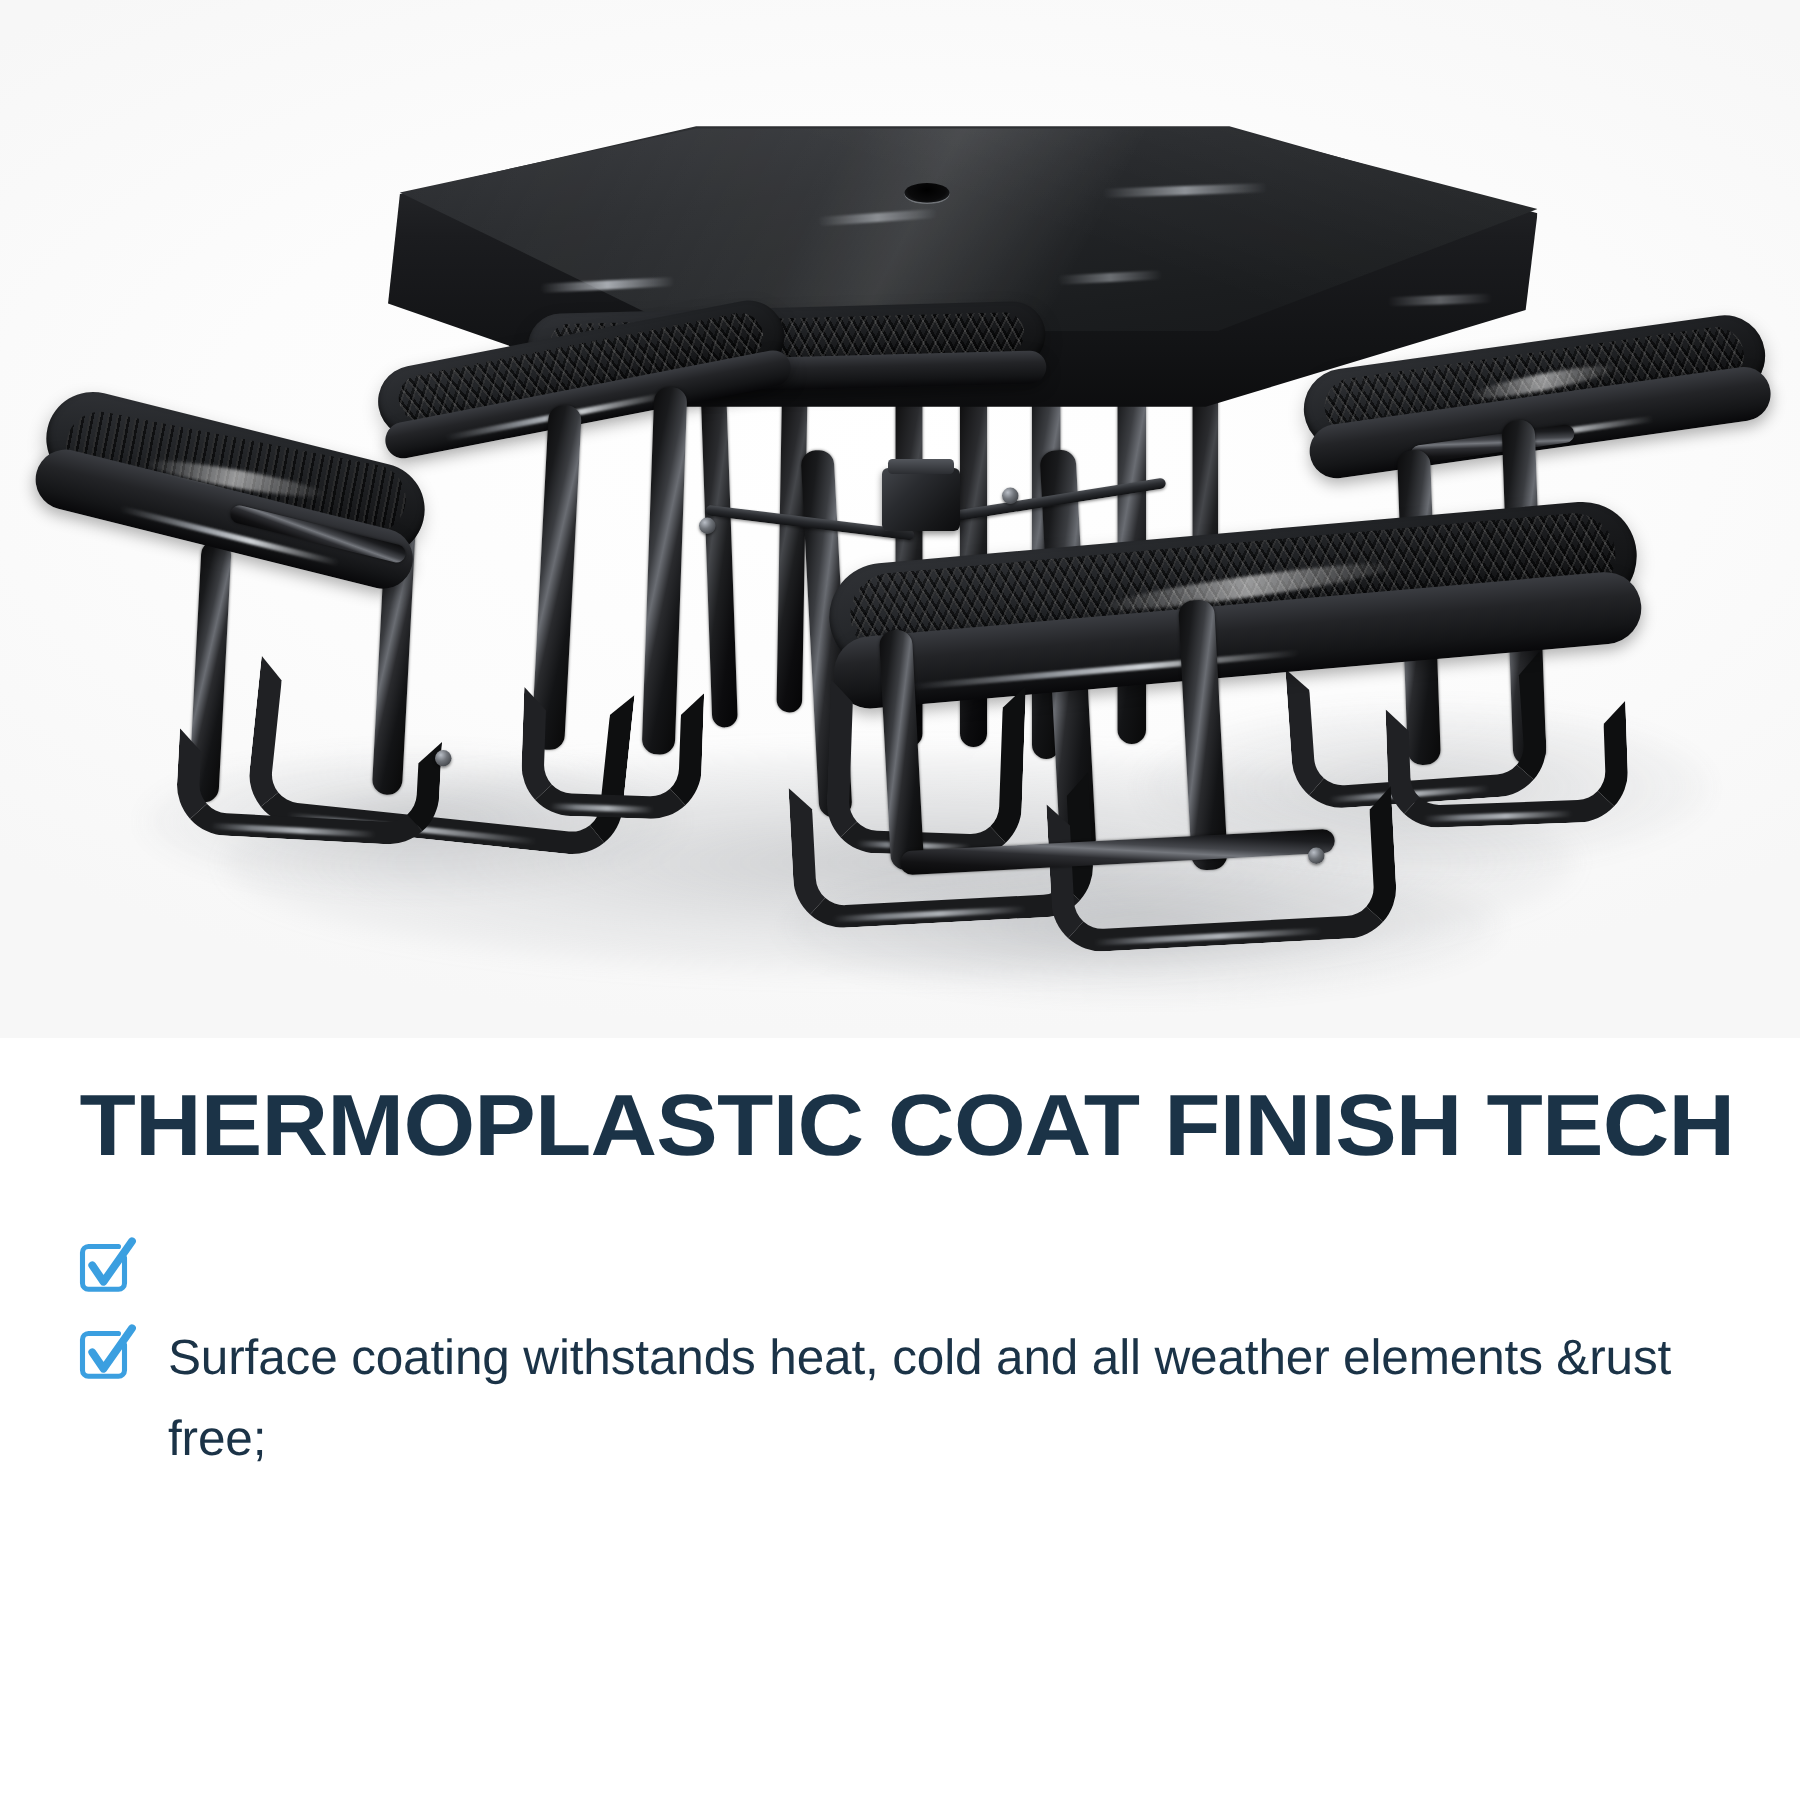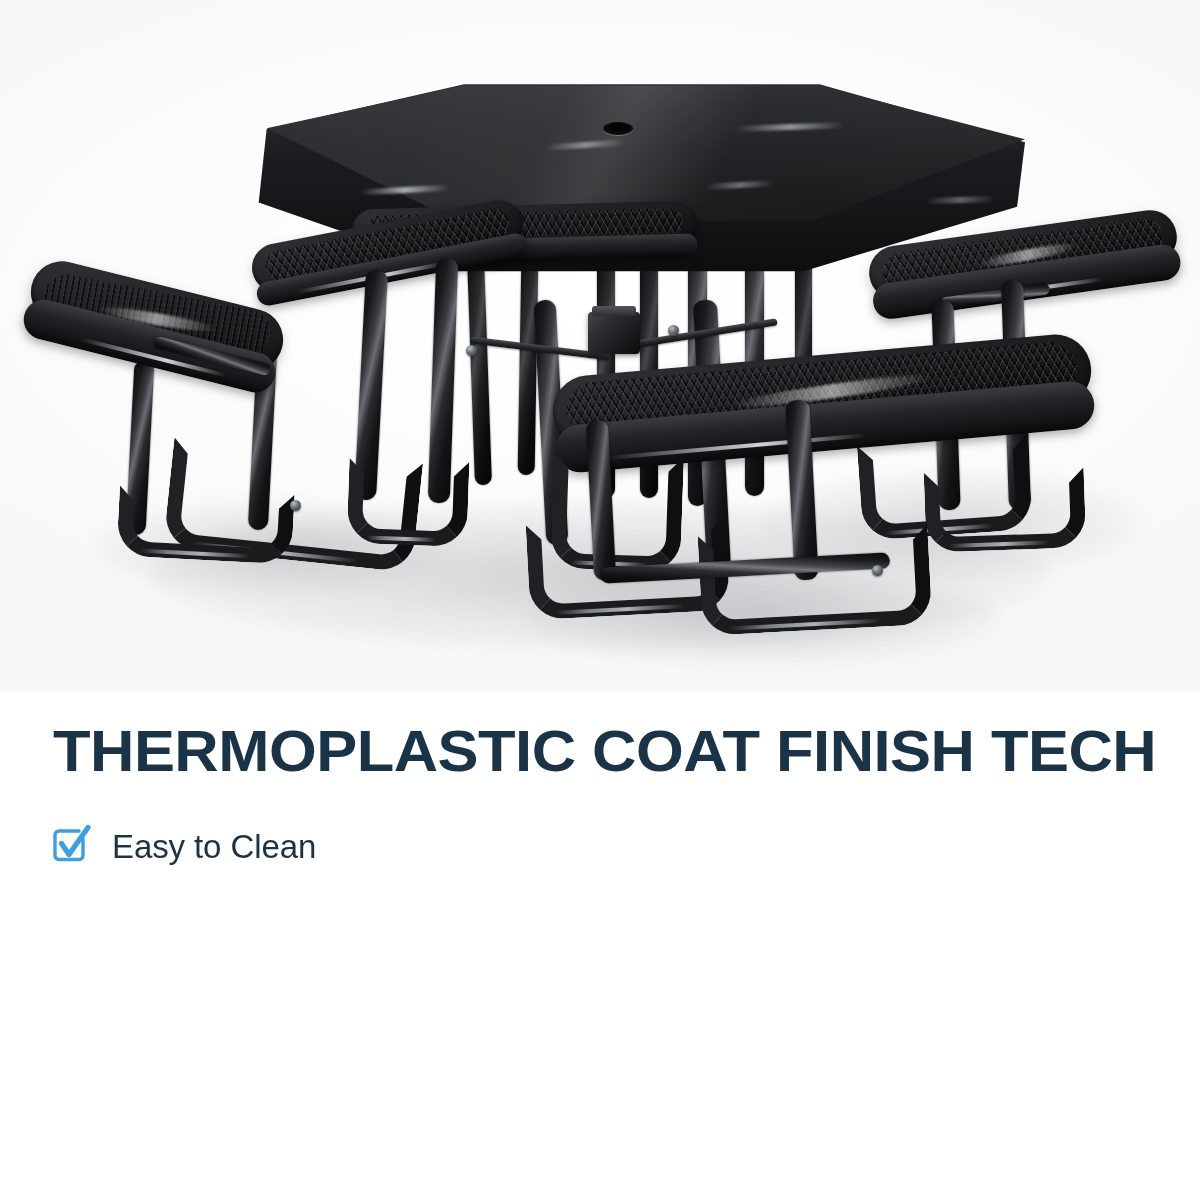--- a/index.html
+++ b/index.html
@@ -374,20 +374,28 @@
 
     <ul class="features">
 
       <li class="feature">
         <span class="chk">
           <svg viewBox="0 0 40 40" aria-hidden="true">
             <path d="M33 14.5 V31.5 a4 4 0 0 1 -4 4 H9 a4 4 0 0 1 -4 -4 V11 a4 4 0 0 1 4 -4 H29" fill="none" stroke="#3b9fe0" stroke-width="3.4" stroke-linecap="round"></path>
             <path d="M11.5 19.5 L19 30.5 L38 3.5" fill="none" stroke="#3b9fe0" stroke-width="5.2" stroke-linecap="round" stroke-linejoin="round"></path>
           </svg>
         </span>
-        <span class="feature-text">Easy to Clean</span>
       </li>
 
+      <li class="feature">
+        <span class="chk">
+          <svg viewBox="0 0 40 40" aria-hidden="true">
+            <path d="M33 14.5 V31.5 a4 4 0 0 1 -4 4 H9 a4 4 0 0 1 -4 -4 V11 a4 4 0 0 1 4 -4 H29" fill="none" stroke="#3b9fe0" stroke-width="3.4" stroke-linecap="round"></path>
+            <path d="M11.5 19.5 L19 30.5 L38 3.5" fill="none" stroke="#3b9fe0" stroke-width="5.2" stroke-linecap="round" stroke-linejoin="round"></path>
+          </svg>
+        </span>
+        <span class="feature-text">Surface coating withstands heat, cold and all weather elements &amp;rust free;</span>
+      </li>
 
 
     </ul>
   </div>
 </div>
 
 </body></html>

